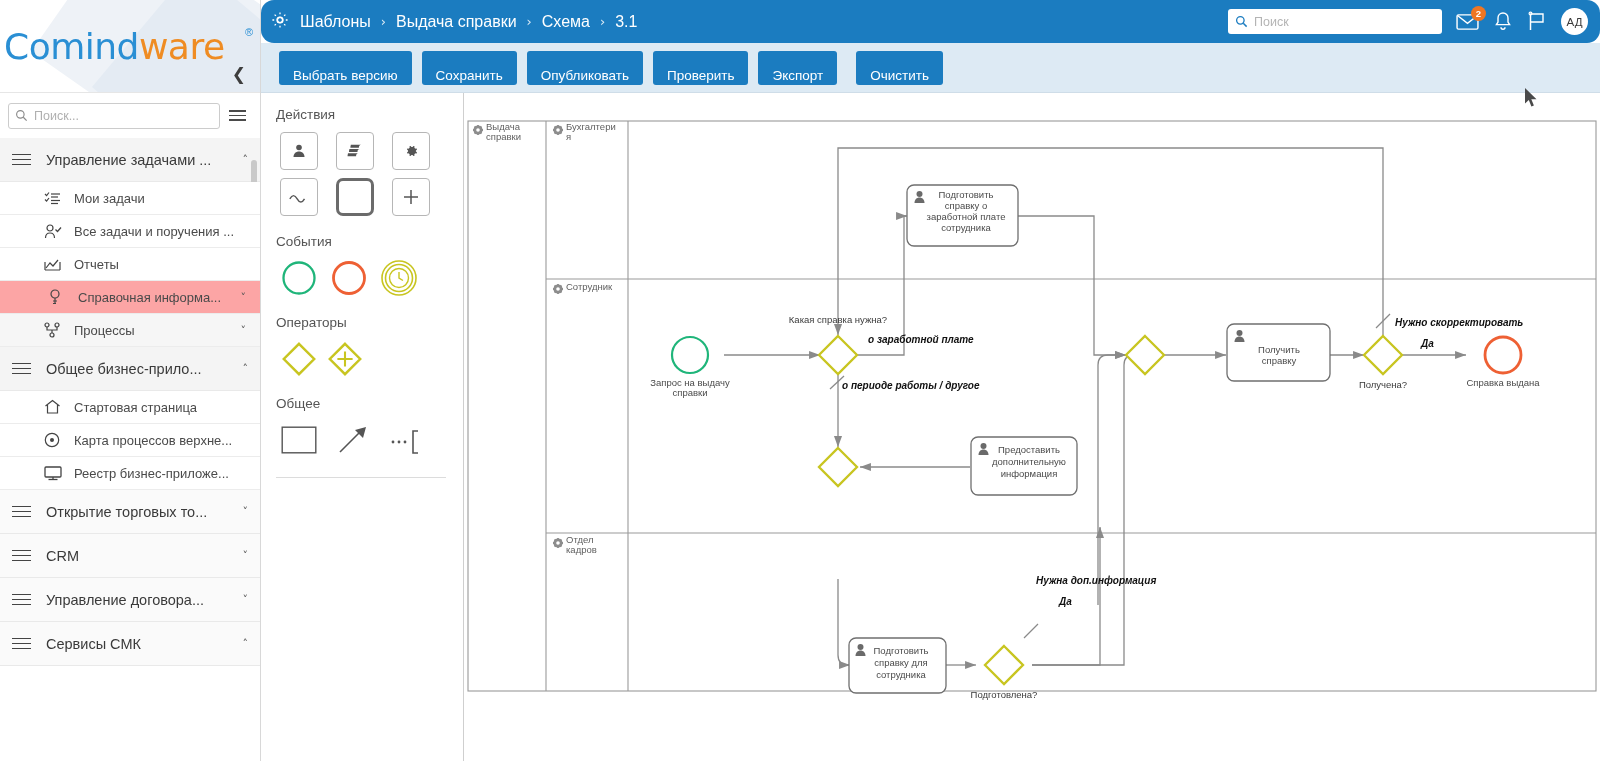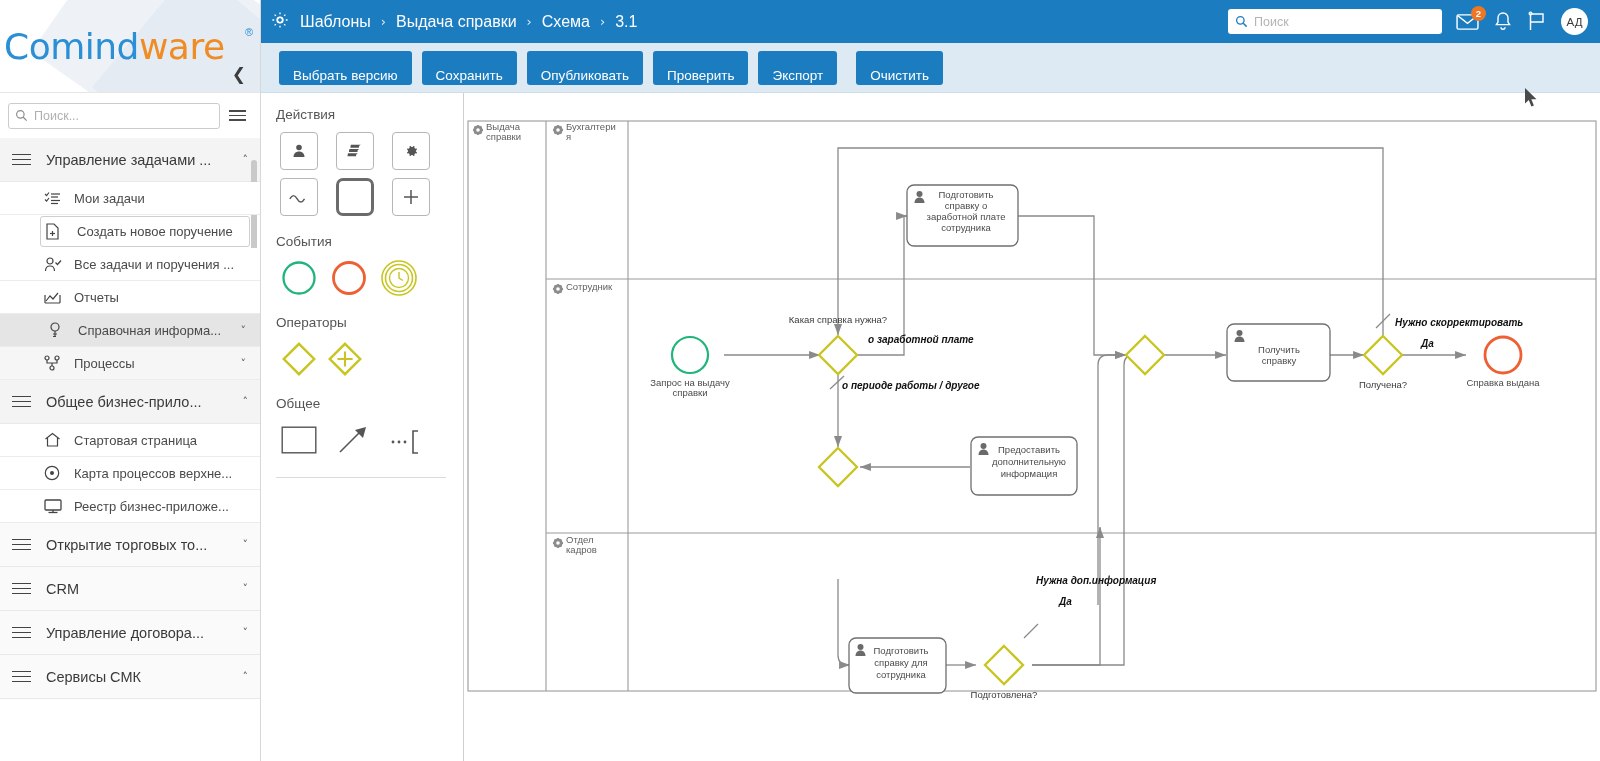--- a/index.html
+++ b/index.html
@@ -102,21 +102,21 @@
   .sub.boxed {
     border: 1px solid #cfcfcf; border-radius: 3px; height: 31px;
     margin: 1px 10px 1px 40px; padding-left: 4px; background: #fff;
   }
   .sub.boxed .sicon { margin-right: 8px; }
   .sub .chev { position: absolute; right: 14px; }
 
   
   #topbar {
     position: absolute; left: 261px; top: 0; width: 1339px; height: 43px;
-    background: #1b7cc0; display: flex; align-items: center;
+    background: #1b7cc0; display: flex; align-items: center; border-radius: 13px;
   }
   .gear-hdr { margin-left: 9px; margin-right: 10px; }
   .crumbs { display: flex; align-items: center; color: #fff; font-size: 16px; }
   .crumbs .c { cursor: pointer; white-space: nowrap; }
   .crumbs .sep { margin: 0 10px; font-size: 13px; opacity: .85;
                  font-family: "DejaVu Sans", sans-serif; }
   .hdr-right {
     margin-left: auto; display: flex; align-items: center; gap: 14px;
     padding-right: 12px;
   }
@@ -250,50 +250,40 @@
             <path d="M1 3 l1.6 1.6 L5 1.5" fill="none" stroke="#444" stroke-width="1.2"></path>
             <path d="M1 8.5 l1.6 1.6 L5 7" fill="none" stroke="#444" stroke-width="1.2"></path>
             <line x1="7" y1="3" x2="16" y2="3" stroke="#444" stroke-width="1.2"></line>
             <line x1="7" y1="6" x2="14" y2="6" stroke="#444" stroke-width="1.2"></line>
             <line x1="7" y1="9.5" x2="16" y2="9.5" stroke="#444" stroke-width="1.2"></line>
             <line x1="7" y1="12.5" x2="14" y2="12.5" stroke="#444" stroke-width="1.2"></line>
           </svg>
         </span>
         <span class="slabel">Мои задачи</span>
       </div>
-      <div class="sub boxed">
-        <span class="sicon">
-          <svg width="15" height="17" viewBox="0 0 15 17">
-            <path d="M2 1 h7 l4 4 v11 h-11 z" fill="none" stroke="#444" stroke-width="1.2"></path>
-            <line x1="7.5" y1="8" x2="7.5" y2="13" stroke="#444" stroke-width="1.2"></line>
-            <line x1="5" y1="10.5" x2="10" y2="10.5" stroke="#444" stroke-width="1.2"></line>
-          </svg>
-        </span>
-        <span class="slabel">Создать новое поручение</span>
-      </div>
       <div class="sub">
         <span class="sicon">
           <svg width="18" height="15" viewBox="0 0 18 15">
             <circle cx="6" cy="4" r="3" fill="none" stroke="#444" stroke-width="1.2"></circle>
             <path d="M1.5 14 c0-3.2 2-5 4.5-5 s4.5 1.8 4.5 5" fill="none" stroke="#444" stroke-width="1.2"></path>
             <path d="M11.5 5.5 l2 2 L17 3.5" fill="none" stroke="#444" stroke-width="1.3"></path>
           </svg>
         </span>
         <span class="slabel">Все задачи и поручения ...</span>
       </div>
       <div class="sub">
         <span class="sicon">
           <svg width="17" height="15" viewBox="0 0 17 15">
             <path d="M1 13 v-8 M16 13 v-8 M1 13 h15" fill="none" stroke="#444" stroke-width="1.2"></path>
             <path d="M2 11 l4-5 l3 3 l5-6" fill="none" stroke="#444" stroke-width="1.2"></path>
           </svg>
         </span>
         <span class="slabel">Отчеты</span>
       </div>
-      <div class="sub" style="background:#e5e5e5;padding-left:48px;">
+      <div class="sub" style="background:#fca5a5;padding-left:48px;">
         <span class="sicon">
           <svg width="15" height="16" viewBox="0 0 15 16">
             <circle cx="7" cy="5" r="4" fill="none" stroke="#444" stroke-width="1.2"></circle>
             <path d="M7 9 v6 M5 12 h4 M5 14.5 h3" fill="none" stroke="#444" stroke-width="1.2"></path>
           </svg>
         </span>
         <span class="slabel">Справочная информа...</span>
         <span class="chev">˅</span>
       </div>
       <div class="sub" style="background:#f6f6f6;">

